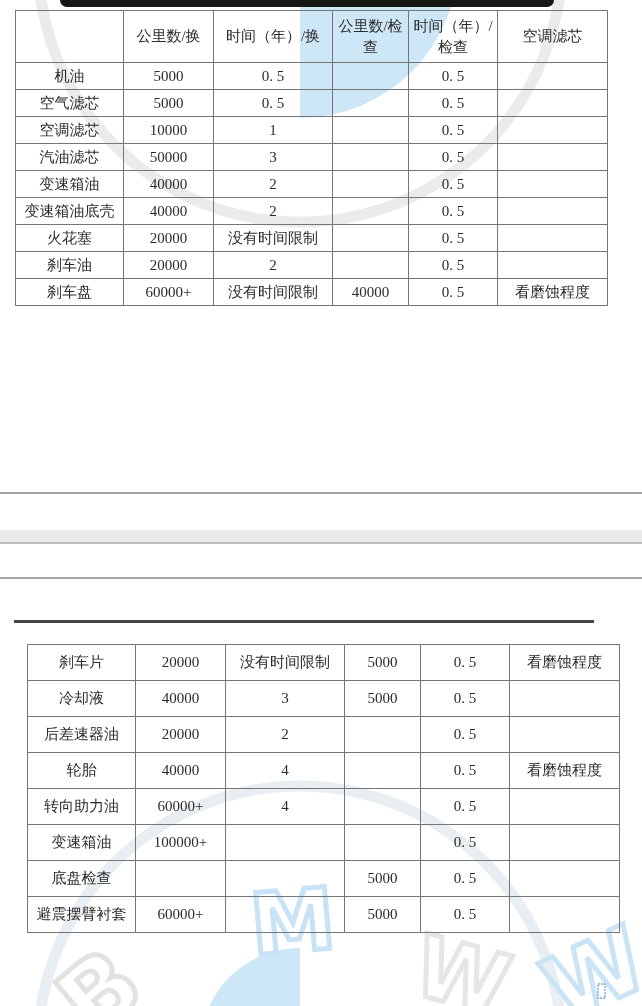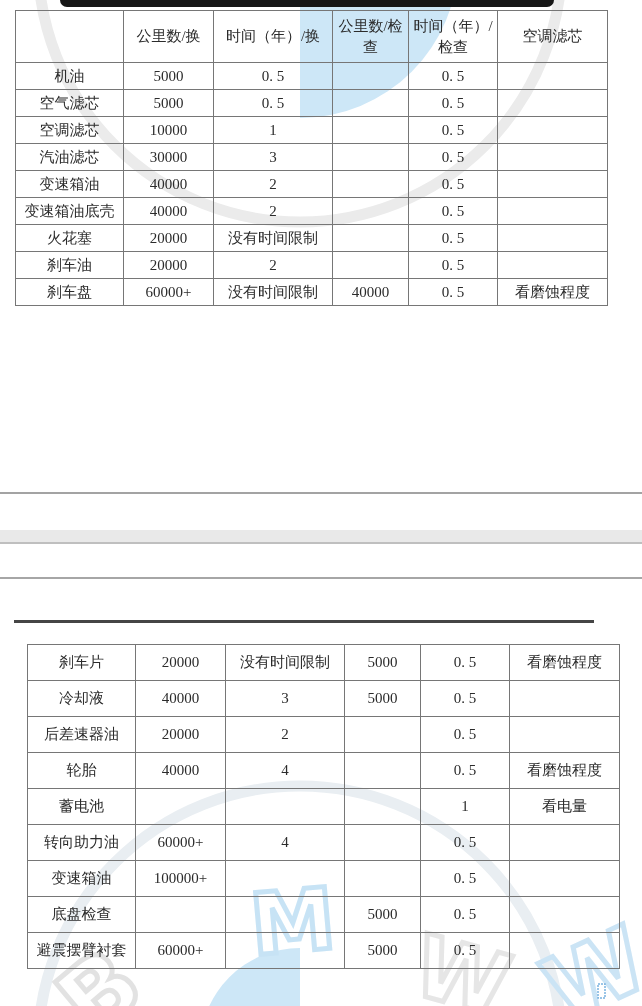--- a/index.html
+++ b/index.html
@@ -101,21 +101,21 @@
         <tr>
           <td>空调滤芯</td>
           <td>10000</td>
           <td>1</td>
           <td></td>
           <td>0. 5</td>
           <td></td>
         </tr>
         <tr>
           <td>汽油滤芯</td>
-          <td>30000</td>
+          <td>50000</td>
           <td>3</td>
           <td></td>
           <td>0. 5</td>
           <td></td>
         </tr>
         <tr>
           <td>变速箱油</td>
           <td>40000</td>
           <td>2</td>
           <td></td>
@@ -198,28 +198,20 @@
         </tr>
         <tr>
           <td>轮胎</td>
           <td>40000</td>
           <td>4</td>
           <td></td>
           <td>0. 5</td>
           <td>看磨蚀程度</td>
         </tr>
         <tr>
-          <td>蓄电池</td>
-          <td></td>
-          <td></td>
-          <td></td>
-          <td>1</td>
-          <td>看电量</td>
-        </tr>
-        <tr>
           <td>转向助力油</td>
           <td>60000+</td>
           <td>4</td>
           <td></td>
           <td>0. 5</td>
           <td></td>
         </tr>
         <tr>
           <td>变速箱油</td>
           <td>100000+</td>

